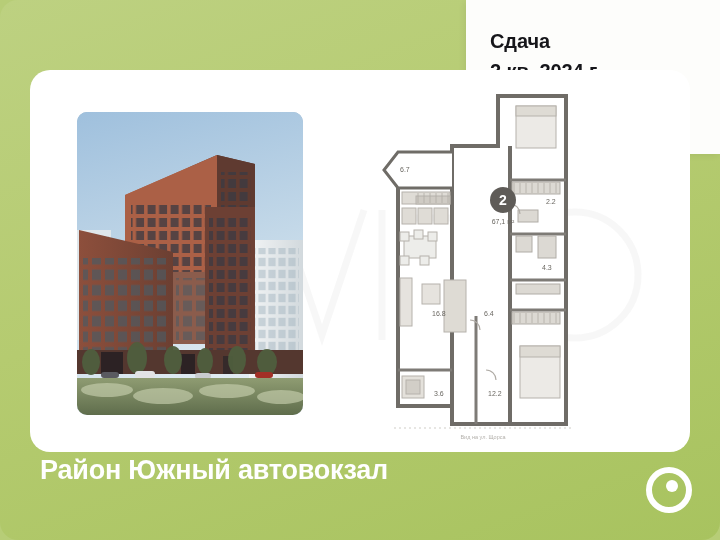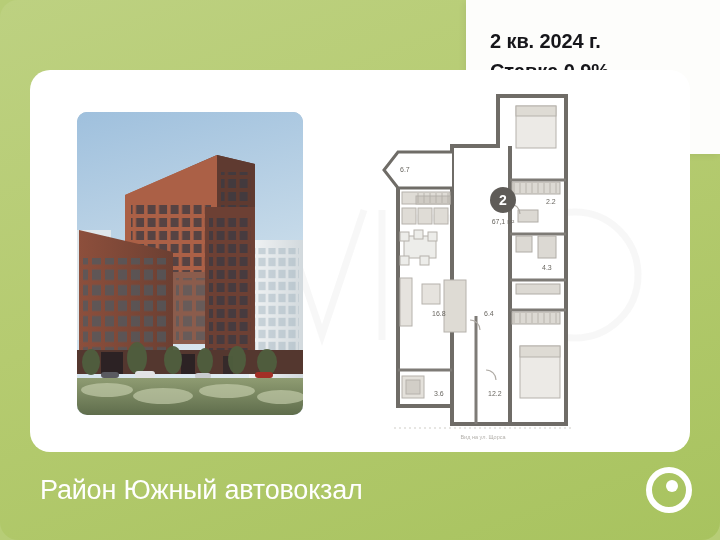--- a/index.html
+++ b/index.html
@@ -105,27 +105,27 @@
     top: 14px;
     width: 310px;
     height: 358px;
   }
   .plan-svg { display:block; width:310px; height:358px; }
 
   
   .bottom-title {
     position: absolute;
     left: 40px;
-    top: 468px;
+    top: 448px;
     height: 44px;
     display: flex;
     align-items: center;
     color: #ffffff;
     font-size: 27px;
-    font-weight: normal;
+    font-weight: bold;
     letter-spacing: -0.2px;
     white-space: nowrap;
     text-align: right;
   }
 
   
   .logo {
     position: absolute;
     left: 645px;
     top: 466px;
@@ -135,20 +135,21 @@
 </style>
 </head>
 <body>
 
 <div id="root">
 
   <div class="green-bg"></div>
 
 
   <div class="info-panel">
+    <div class="info-line">Сдача</div>
     <div class="info-line">2 кв. 2024 г.</div>
     <div class="info-line">Ставка 0,9%</div>
   </div>
 
   <div class="main-card">
 
     <svg class="watermark" viewBox="0 0 660 382">
       <g fill="none" stroke="#f0f0f0" stroke-width="7">
         <path d="M130 270 L185 140 L240 270"></path>
         <path d="M250 140 L292 265 L334 140"></path>

